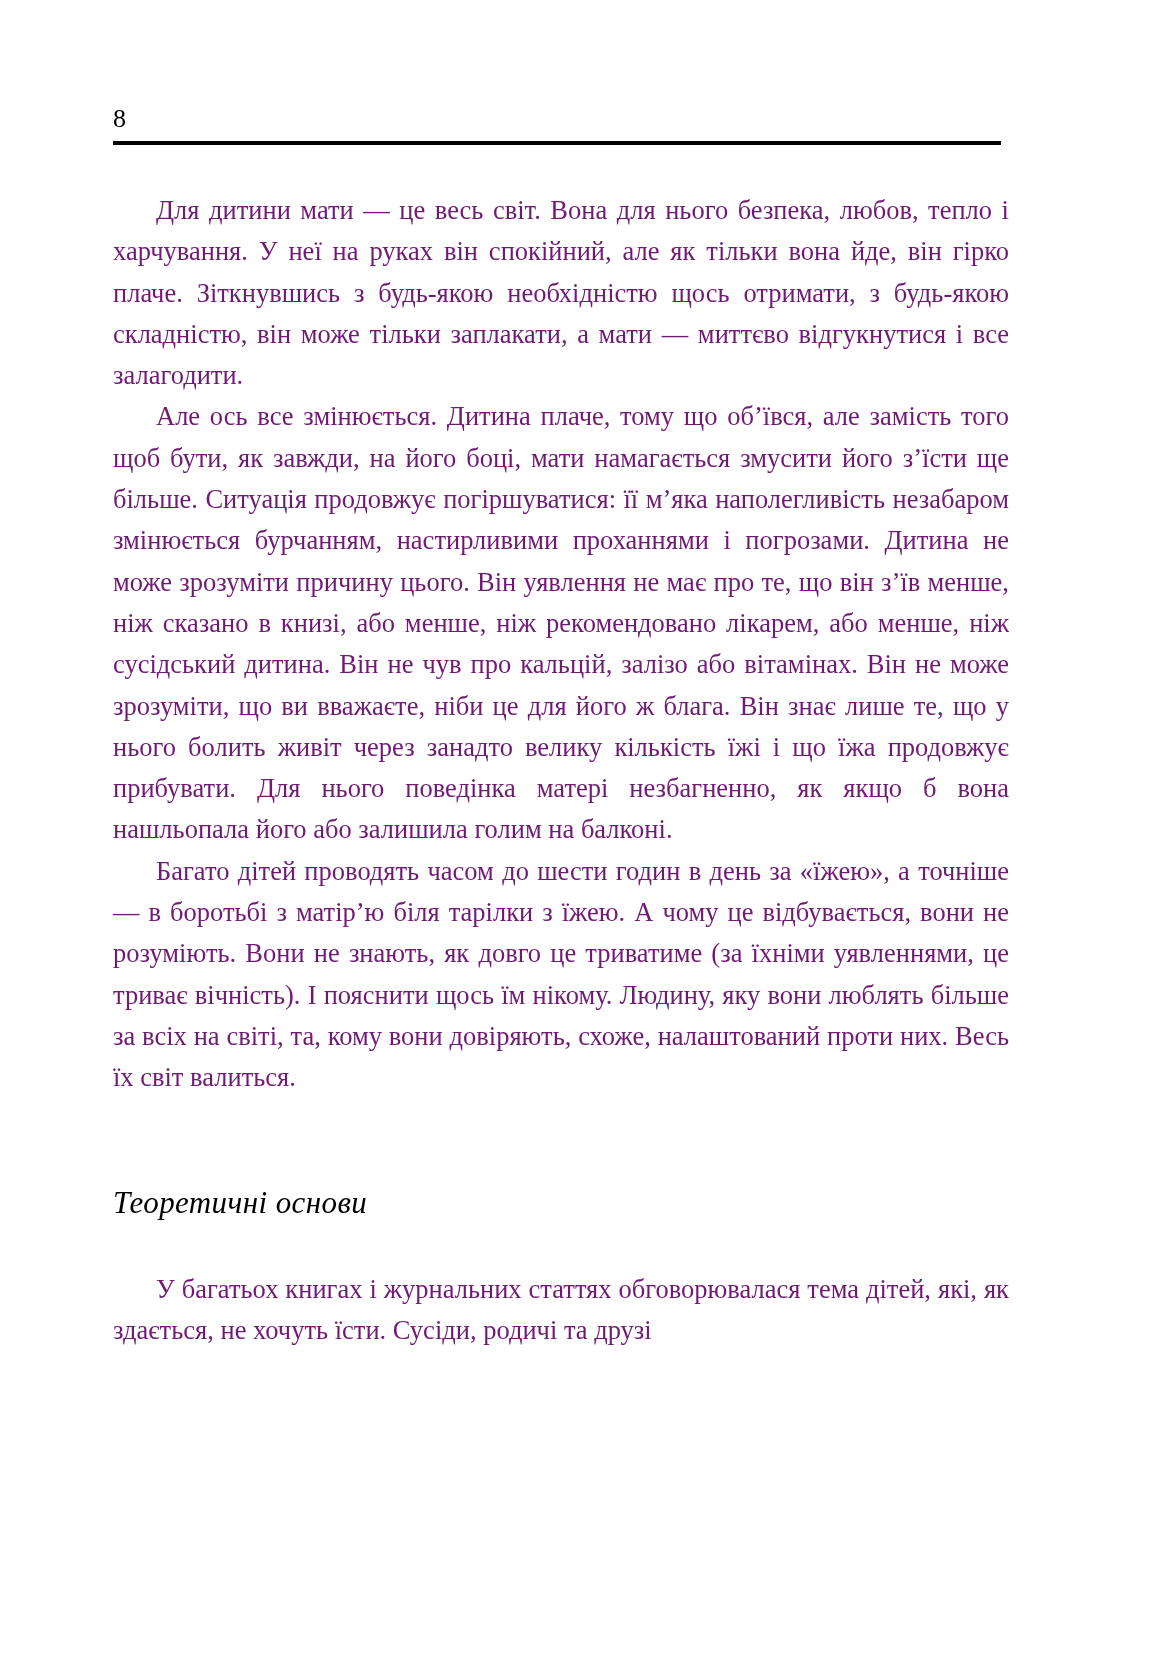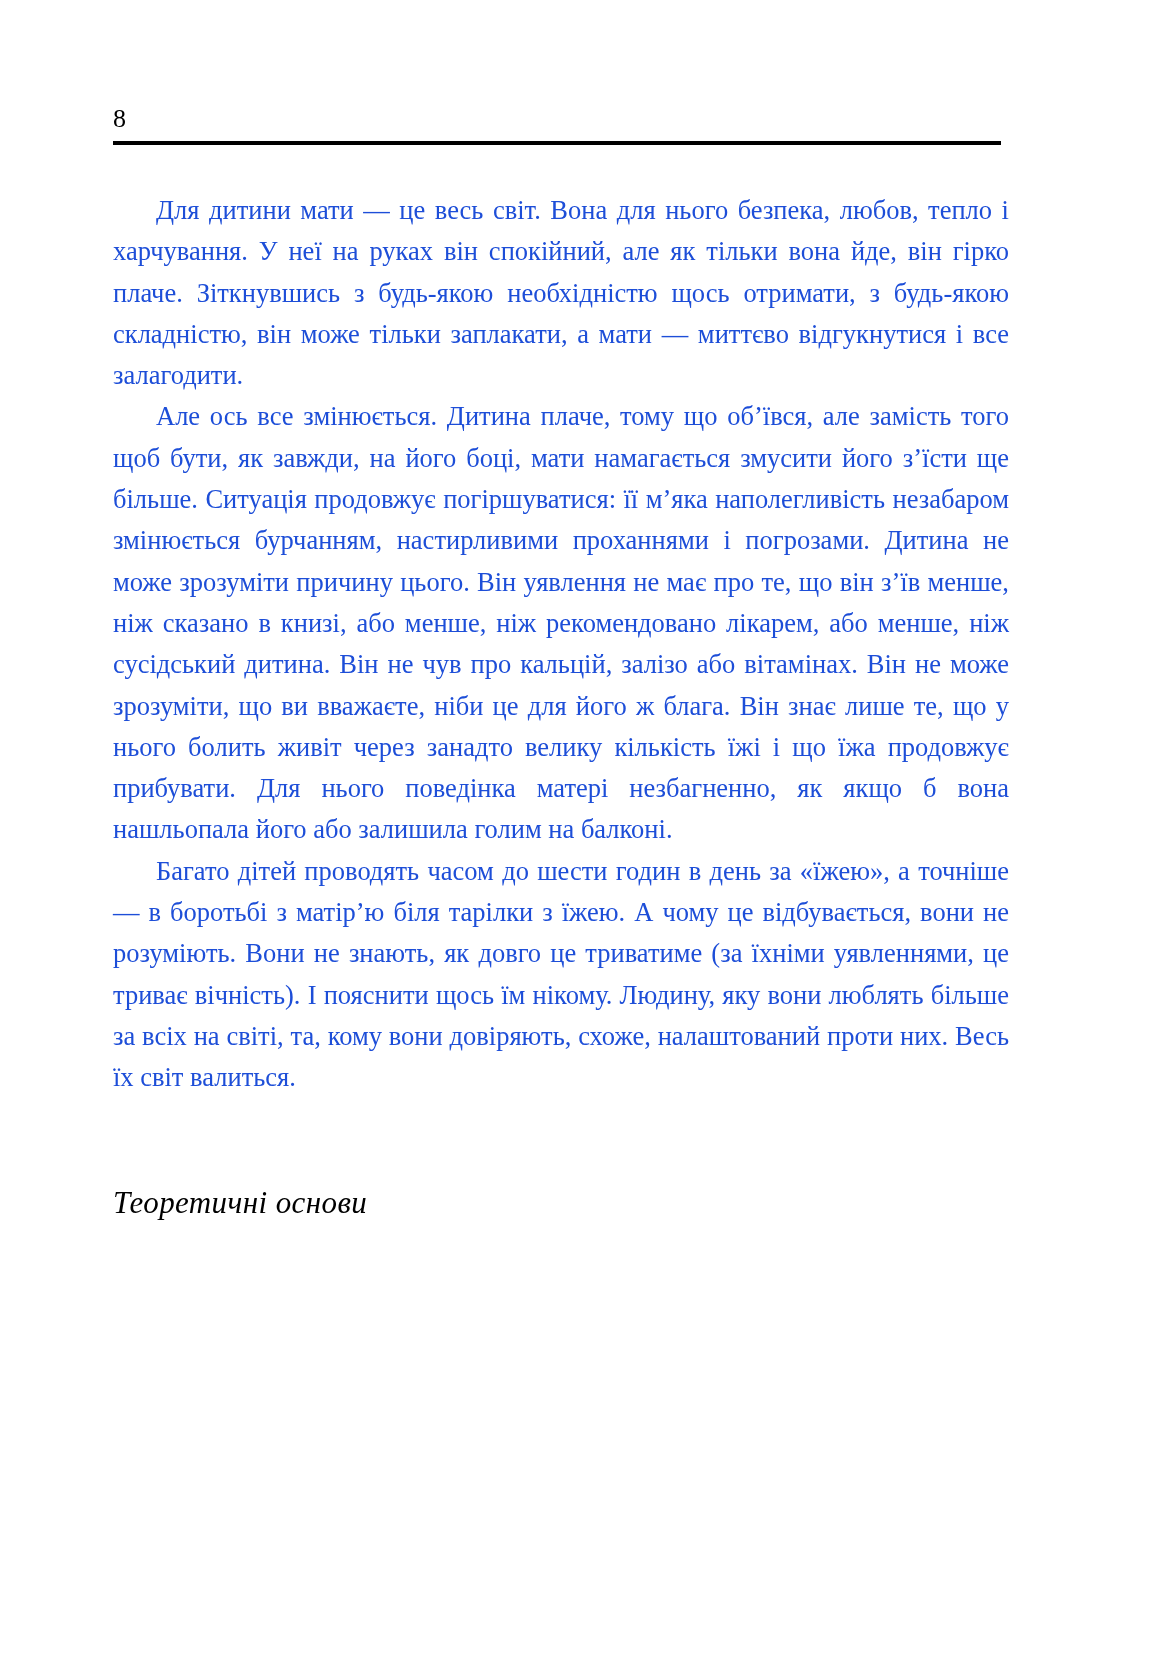--- a/index.html
+++ b/index.html
@@ -49,21 +49,21 @@
   }
   p.body-par {
     margin: 0;
     font-size: 26.5px;
     line-height: 41.3px;
     text-align: justify;
     text-indent: 43px;
     text-justify: inter-word;
     hyphens: none;
     word-spacing: 0px;
-    color: #1d4ed8;
+    color: #701a75;
   }
   .section-heading {
     margin: 0;
     font-size: 31px;
     line-height: 40px;
     font-weight: normal;
     font-style: italic;
     text-align: left;
     text-indent: 0;
     letter-spacing: 0.4px;
@@ -86,16 +86,17 @@
     <p class="body-par">Для дитини мати — це весь світ. Вона для нього безпека, любов, тепло і харчування. У неї на руках він спокійний, але як тільки вона йде, він гірко плаче. Зіткнувшись з будь-якою необхідністю щось отримати, з будь-якою складністю, він може тільки заплакати, а мати — миттєво відгукнутися і все залагодити.</p>
     <p class="body-par">Але ось все змінюється. Дитина плаче, тому що об’ївся, але замість того щоб бути, як завжди, на його боці, мати намагається змусити його з’їсти ще більше. Ситуація продовжує погіршуватися: її м’яка наполегливість незабаром змінюється бурчанням, настирливими проханнями і погрозами. Дитина не може зрозуміти причину цього. Він уявлення не має про те, що він з’їв менше, ніж сказано в книзі, або менше, ніж рекомендовано лікарем, або менше, ніж сусідський дитина. Він не чув про кальцій, залізо або вітамінах. Він не може зрозуміти, що ви вважаєте, ніби це для його ж блага. Він знає лише те, що у нього болить живіт через занадто велику кількість їжі і що їжа продовжує прибувати. Для нього поведінка матері незбагненно, як якщо б вона нашльопала його або залишила голим на балконі.</p>
     <p class="body-par">Багато дітей проводять часом до шести годин в день за «їжею», а точніше — в боротьбі з матір’ю біля тарілки з їжею. А чому це відбувається, вони не розуміють. Вони не знають, як довго це триватиме (за їхніми уявленнями, це триває вічність). І пояснити щось їм нікому. Людину, яку вони люблять більше за всіх на світі, та, кому вони довіряють, схоже, налаштований проти них. Весь їх світ валиться.</p>
 
     <div class="gap-before-heading"></div>
 
     <h2 class="section-heading">Теоретичні основи</h2>
 
     <div class="gap-after-heading"></div>
 
+    <p class="body-par">У багатьох книгах і журнальних статтях обговорювалася тема дітей, які, як здається, не хочуть їсти. Сусіди, родичі та друзі</p>
 
   </div>
 
 </div>
 
 </body></html>

